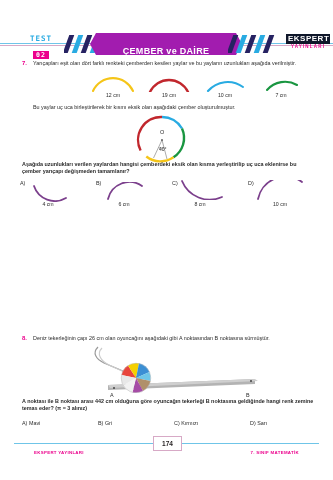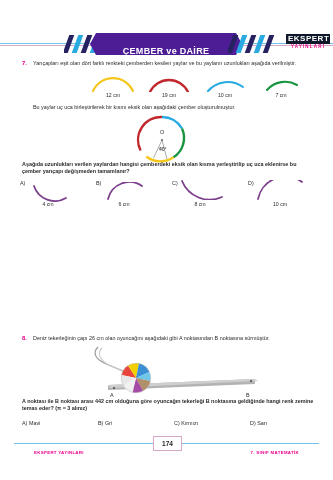--- a/index.html
+++ b/index.html
@@ -14,21 +14,21 @@
   .test-badge{position:absolute;left:23px;top:18px;width:36px;height:19px;text-align:center;}
   .test-word{font-size:7.5px;font-weight:bold;color:#29abe2;letter-spacing:1px;line-height:9px;
              font-family:"DejaVu Sans Mono",monospace;}
   .test-num{display:inline-block;margin-top:1px;background:#ec008c;color:#fff;font-size:6.5px;
             font-weight:bold;padding:0px 3px;letter-spacing:1px;line-height:8px;
             font-family:"DejaVu Sans Mono",monospace;}
   .slash-l{position:absolute;left:64px;top:19px;width:50px;height:18px;overflow:hidden;}
   .slash-r{position:absolute;left:228px;top:19px;width:50px;height:18px;overflow:hidden;}
   .sl{position:absolute;top:-4px;width:5px;height:26px;background:#262262;transform:skewX(-20deg);}
   .sl.b{background:#29abe2;}
-  .title-band{position:absolute;left:90px;top:17px;width:152px;height:36px;background:#4c1d95;
+  .title-band{position:absolute;left:90px;top:17px;width:152px;height:36px;background:#a21caf;
       clip-path:polygon(6px 0,146px 0,152px 11px,146px 22px,6px 22px,0 11px);
       display:flex;align-items:center;justify-content:center;}
   .title-band span{color:#fff;font-size:9px;font-weight:bold;letter-spacing:.3px;}
   .brand{position:absolute;left:286px;top:18px;width:44px;text-align:center;}
   .brand-main{background:#0f172a;color:#fff;font-size:8px;font-weight:bold;letter-spacing:.5px;
               line-height:10px;padding:0 2px;}
   .brand-sub{color:#ec008c;font-size:4.5px;font-weight:bold;letter-spacing:1.2px;line-height:6px;}
   .qnum{position:absolute;font-size:6px;font-weight:bold;color:#ec008c;}
   .qtext{position:absolute;font-size:5.4px;line-height:7.2px;color:#2b2b2b;text-align:left;}
   .qtext.b{font-weight:bold;}
@@ -67,20 +67,24 @@
 </style>
 </head>
 <body>
 
 <div class="page">
 
   <div class="header">
     <div class="hdr-rule"></div>
     <div class="hdr-rule2"></div>
 
+    <div class="test-badge">
+      <div class="test-word">TEST</div>
+      <div><span class="test-num">02</span></div>
+    </div>
 
     <div class="slash-l">
       <div class="sl" style="left:2px"></div>
         <div class="sl b" style="left:11px"></div>
       <div class="sl" style="left:20px"></div>
         <div class="sl b" style="left:29px"></div>
       <div class="sl" style="left:38px"></div>
     </div>
 
     <div class="title-band">

